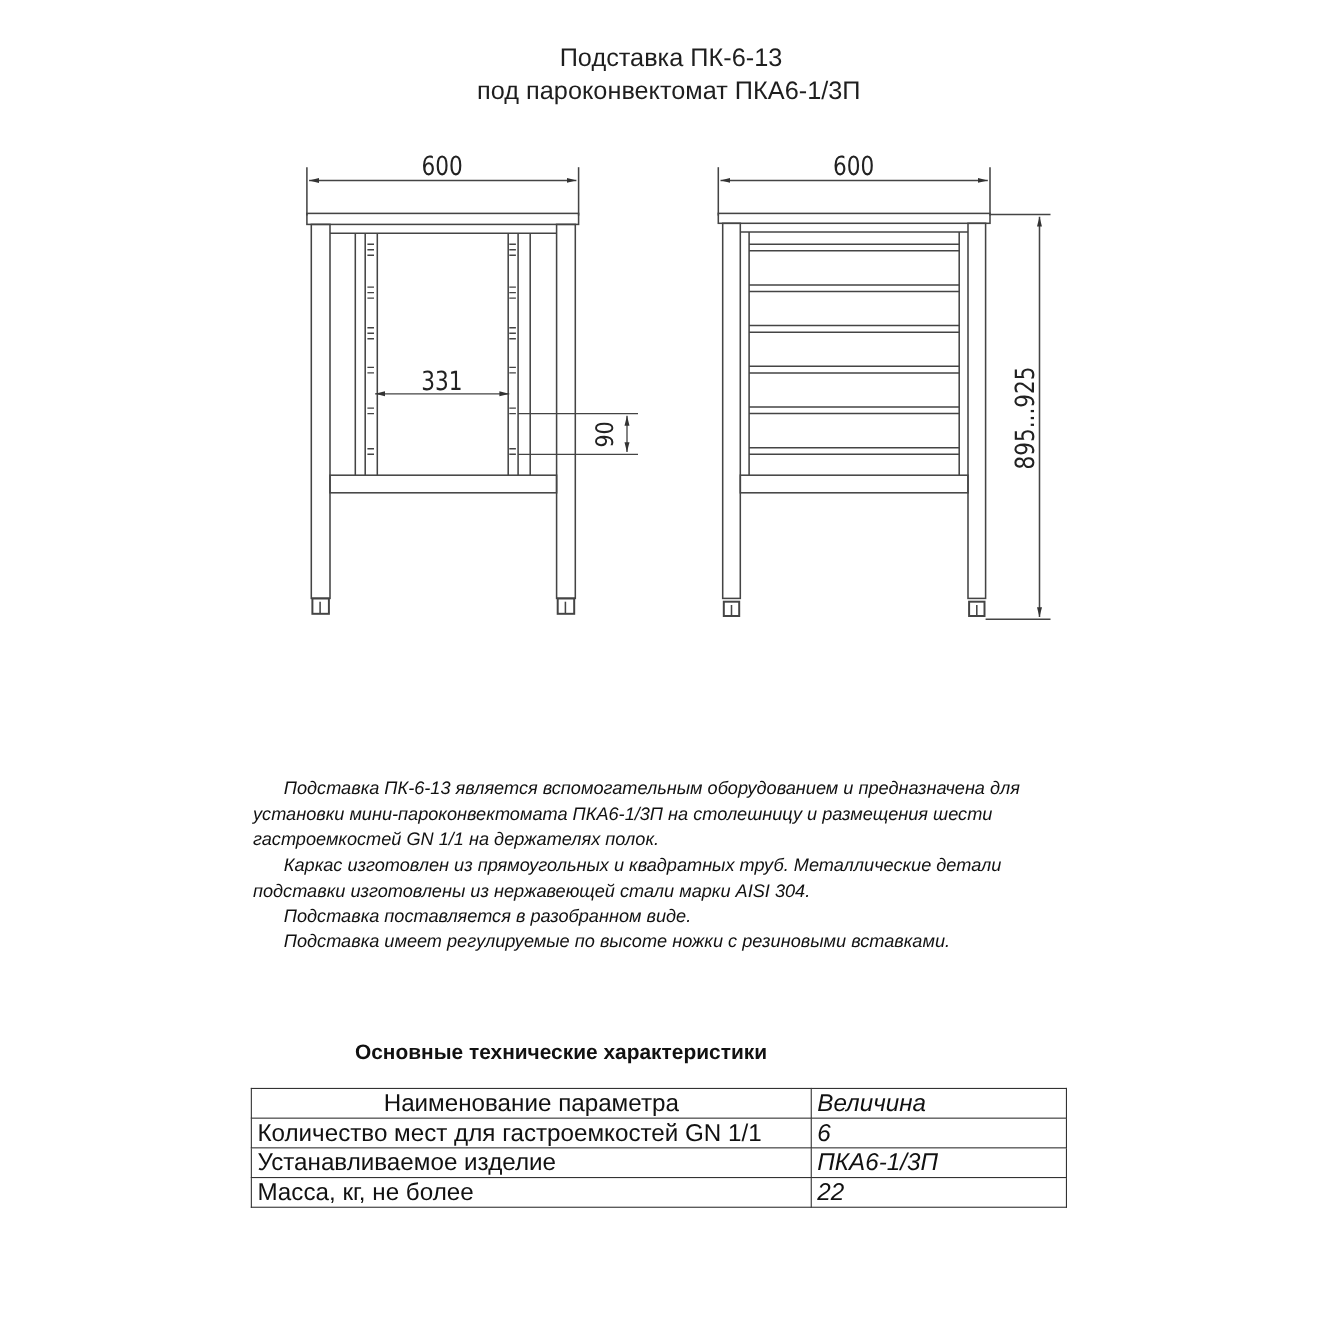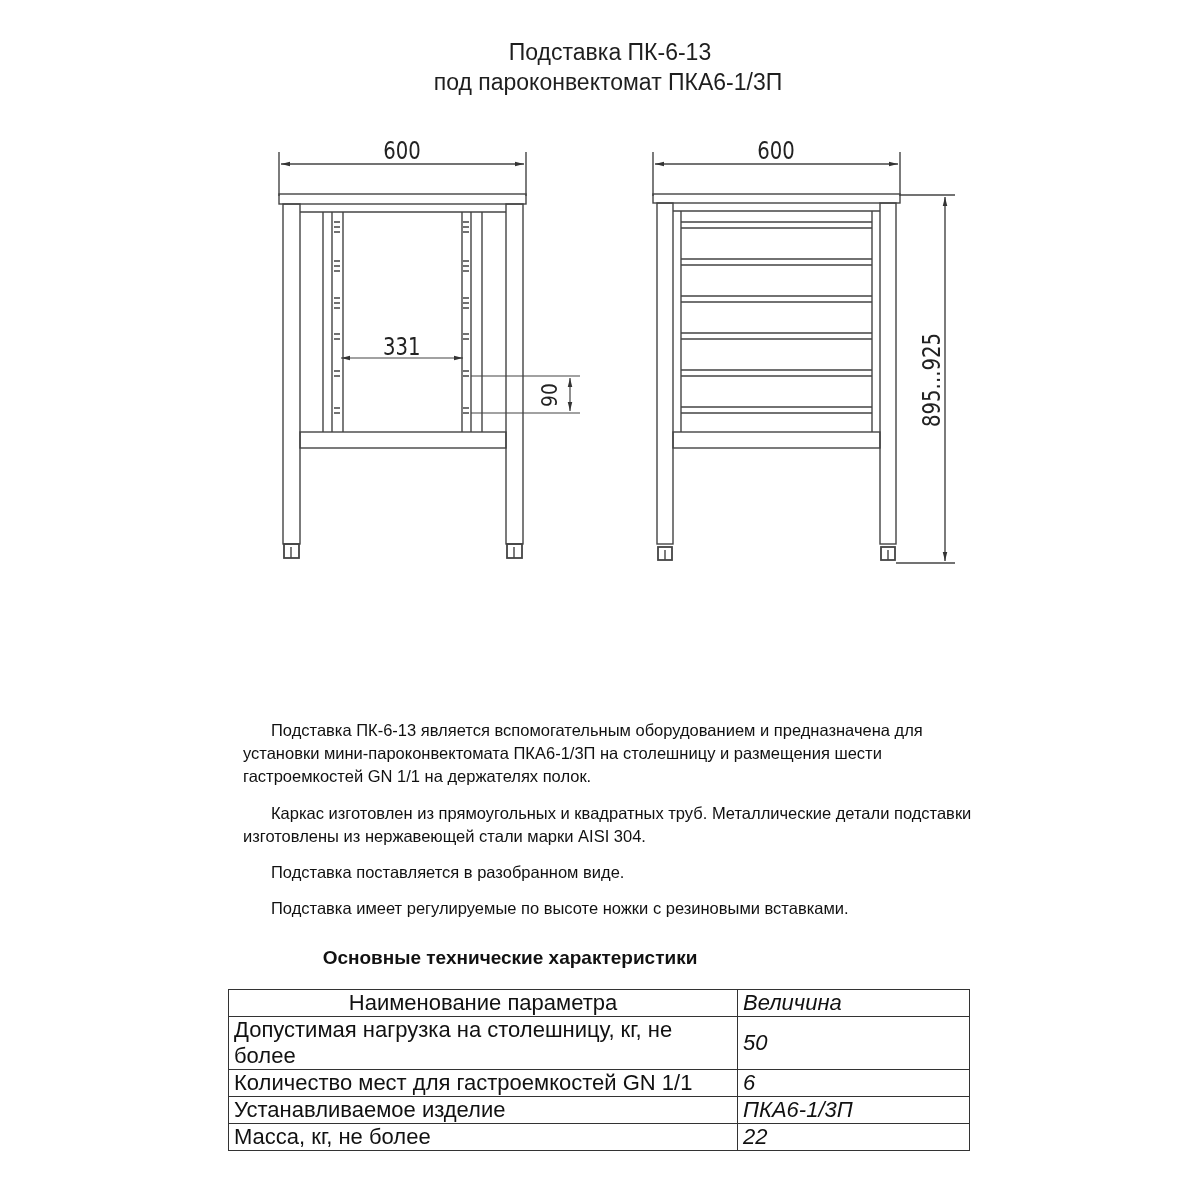--- a/index.html
+++ b/index.html
@@ -12,21 +12,21 @@
       font-size: 23px; line-height: 30px; color: #1e1e1e;
     }
     .title.l1 { top: 37px; left: 10px; }
     .title.l2 { top: 67px; left: 8px; }
     svg.drawing { position: absolute; left: 0; top: 0; }
     .dimtext { font-family: "DejaVu Sans", sans-serif; fill: #222; }
     .desc {
       position: absolute; left: 230px; top: 706px; width: 760px;
       font-size: 16.5px; line-height: 23.2px; color: #111;
     }
-    .desc p { margin: 13px; }
+    .desc p { margin: 0; font-style: italic; }
     .desc .ind { text-indent: 28px; }
     .spec-title {
       position: absolute; left: 0; top: 947px; width: 1020px; text-align: center;
       font-size: 19px; font-weight: bold; color: #111;
     }
     table.spec {
       position: absolute; left: 228px; top: 989px; width: 742px;
       border-collapse: collapse; font-size: 22px; color: #111;
     }
     table.spec td, table.spec th {
@@ -148,24 +148,20 @@
 
 <div class="spec-title">Основные технические характеристики</div>
 
 <table class="spec">
   <tbody>
       <tr>
     <th class="c1">Наименование параметра</th>
     <th class="c2">Величина</th>
   </tr>
   <tr>
-    <td class="c1">Допустимая нагрузка на столешницу, кг, не более</td>
-    <td class="c2">50</td>
-  </tr>
-  <tr>
     <td class="c1">Количество мест для гастроемкостей GN 1/1</td>
     <td class="c2">6</td>
   </tr>
   <tr>
     <td class="c1">Устанавливаемое изделие</td>
     <td class="c2">ПКА6-1/3П</td>
   </tr>
   <tr>
     <td class="c1">Масса, кг, не более</td>
     <td class="c2">22</td>

